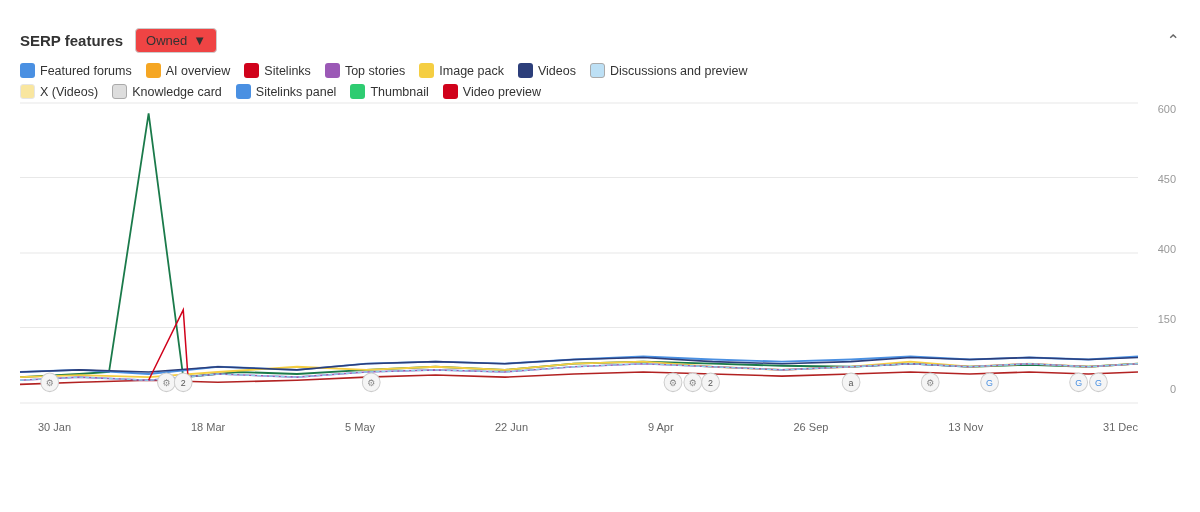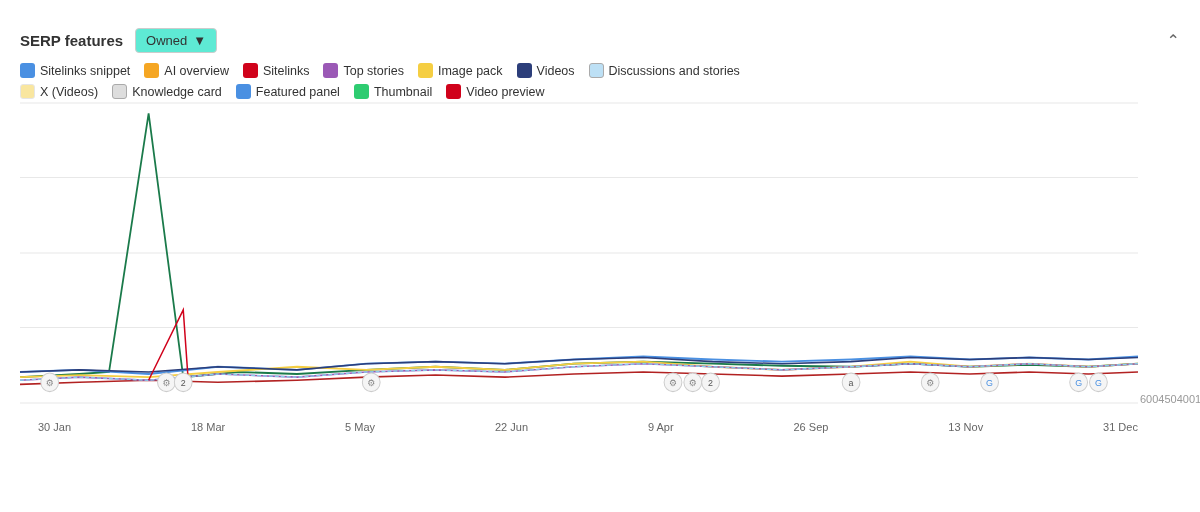--- a/index.html
+++ b/index.html
@@ -1,27 +1,27 @@
 <!DOCTYPE html>
 <html><head>
   <meta charset="utf-8">
   <style>
     * { box-sizing: border-box; margin: 0; padding: 0; }
     body { font-family: Arial, sans-serif; background: #fff; color: #333; font-size: 13px; }
     .container { width: 1200px; height: 512px; padding: 16px 20px; position: relative; overflow: hidden; margin-top: 12px; }
     .header { display: flex; align-items: center; justify-content: space-between; margin-bottom: 10px; }
     .header-left { display: flex; align-items: center; gap: 12px; }
     .title { font-weight: 700; font-size: 15px; }
-    .dropdown { border: 1px solid #ccc; border-radius: 4px; padding: 4px 10px; font-size: 13px; display: flex; align-items: center; gap: 6px; cursor: pointer; background: #5eead4; }
+    .dropdown { border: 1px solid #ccc; border-radius: 4px; padding: 4px 10px; font-size: 13px; display: flex; align-items: center; gap: 6px; cursor: pointer; background: #ef4444; }
     .legend { display: flex; flex-wrap: wrap; gap: 6px 14px; margin-bottom: 6px; align-items: center; }
     .legend-item { display: flex; align-items: center; gap: 5px; font-size: 12.5px; }
     .checkbox { width: 15px; height: 15px; border-radius: 3px; display: flex; align-items: center; justify-content: center; color: #fff; font-size: 10px; flex-shrink: 0; }
     .chart-area { position: relative; width: 100%; height: 330px; margin-top: 4px; }
     .chart-inner { position: absolute; left: 0; right: 40px; top: 0; bottom: 30px; }
-    .y-axis { position: absolute; right: 0; top: 0; bottom: 28px; width: 40px; display: flex; flex-direction: row; justify-content: space-between; align-items: flex-end; padding-right: 4px; }
+    .y-axis { position: absolute; right: 0; top: 0; bottom: 38px; width: 40px; display: flex; flex-direction: column; justify-content: space-between; align-items: flex-end; padding-right: 4px; }
     .y-label { font-size: 11px; color: #999; }
     .x-label { font-size: 11px; color: #666; }
     svg.chart-svg { width: 100%; height: 100%; overflow: visible; }
     .collapse-btn { cursor: pointer; color: #666; font-size: 16px; }
   </style>
 </head>
 <body>
 <div class="container">
 
   <div class="header">
@@ -31,21 +31,21 @@
         <span>Owned</span>
         <span>▼</span>
       </div>
     </div>
     <div class="collapse-btn">⌃</div>
   </div>
 
   <div class="legend">
     <div class="legend-item">
       <div class="checkbox" style="background:#4A90E2;"></div>
-      <span>Sitelinks snippet</span>
+      <span>Featured forums</span>
     </div>
     <div class="legend-item">
       <div class="checkbox" style="background:#F5A623;"></div>
       <span>AI overview</span>
     </div>
     <div class="legend-item">
       <div class="checkbox" style="background:#D0021B;"></div>
       <span>Sitelinks</span>
     </div>
     <div class="legend-item">
@@ -55,36 +55,36 @@
     <div class="legend-item">
       <div class="checkbox" style="background:#F5CE42;"></div>
       <span>Image pack</span>
     </div>
     <div class="legend-item">
       <div class="checkbox" style="background:#2C3E7A;"></div>
       <span>Videos</span>
     </div>
     <div class="legend-item">
       <div class="checkbox" style="background:#BDE0F5; border:1px solid #aaa;"></div>
-      <span>Discussions and stories</span>
+      <span>Discussions and preview</span>
     </div>
   </div>
 
   <div class="legend" style="margin-bottom: 4px;">
     <div class="legend-item">
       <div class="checkbox" style="background:#F5CE42; opacity:0.5; border:1px solid #ccc;"></div>
       <span>X (Videos)</span>
     </div>
     <div class="legend-item">
       <div class="checkbox" style="background:#ddd; border:1px solid #aaa;"></div>
       <span>Knowledge card</span>
     </div>
     <div class="legend-item">
       <div class="checkbox" style="background:#4A90E2;"></div>
-      <span>Featured panel</span>
+      <span>Sitelinks panel</span>
     </div>
     <div class="legend-item">
       <div class="checkbox" style="background:#2ECC71;"></div>
       <span>Thumbnail</span>
     </div>
     <div class="legend-item">
       <div class="checkbox" style="background:#D0021B;"></div>
       <span>Video preview</span>
     </div>
   </div>

